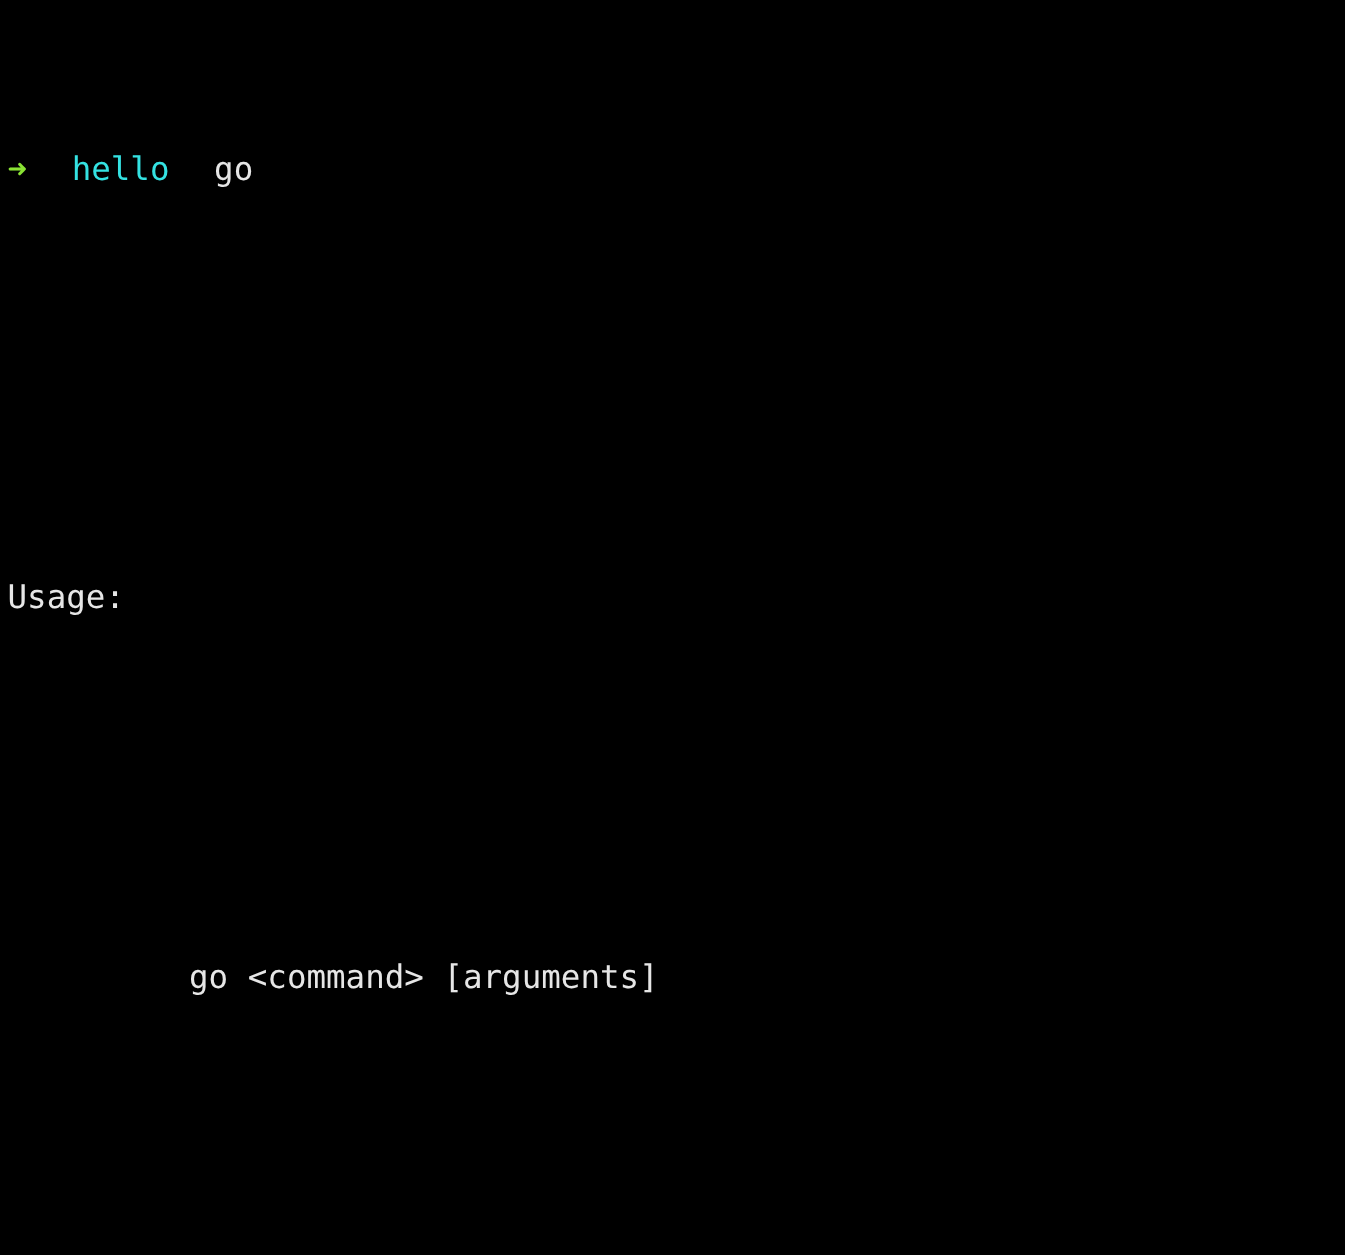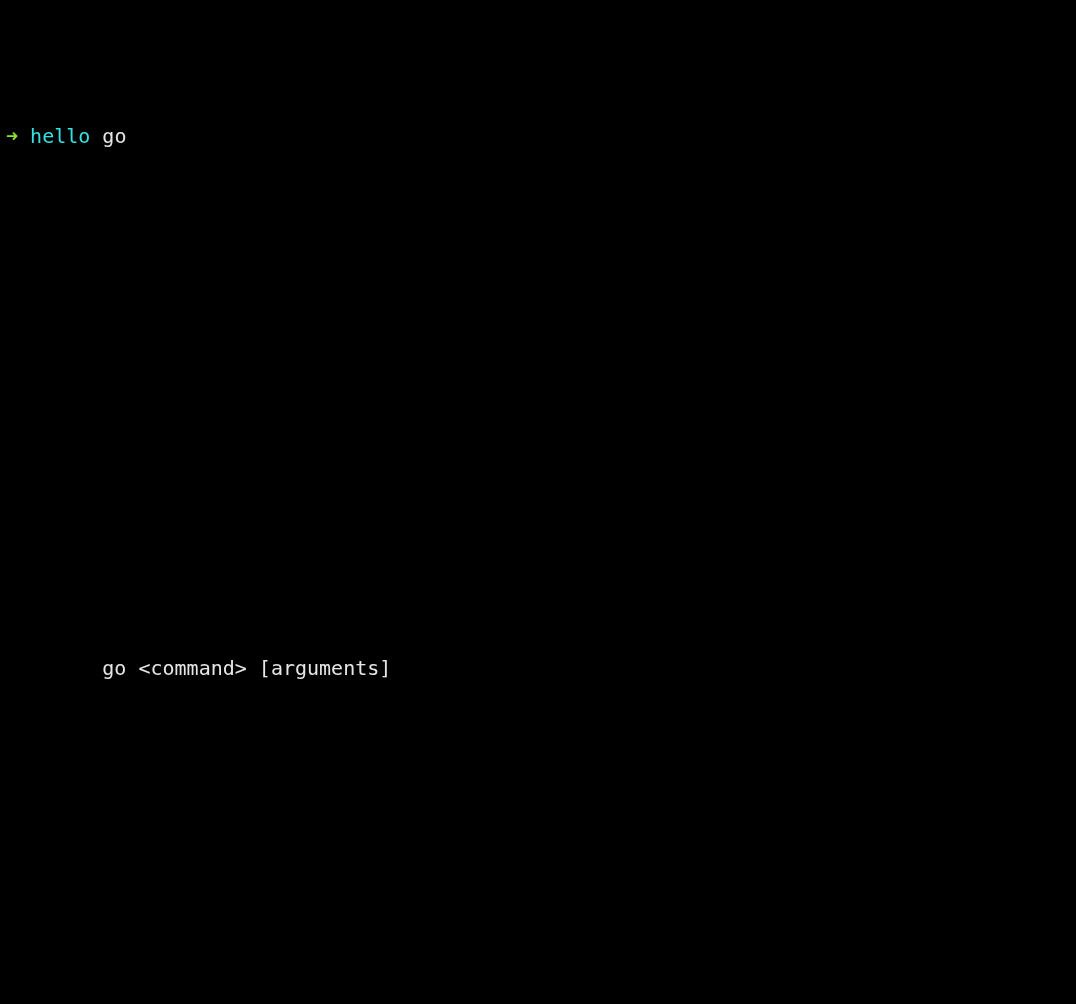--- a/index.html
+++ b/index.html
@@ -13,21 +13,21 @@
     height: 1004px;
     overflow: hidden;
     font-family: "DejaVu Sans Mono", "Liberation Mono", monospace;
   }
   #terminal {
     width: 1076px;
     height: 1004px;
     background: #000000;
     color: #e6e6e6;
     font-family: "DejaVu Sans Mono", "Liberation Mono", monospace;
-    font-size: 20px;
+    font-size: 26px;
     line-height: 38px;
     padding: 3px 0 0 6px;
     box-sizing: border-box;
     white-space: pre;
     overflow: hidden;
     letter-spacing: 0px;
   }
   .line {
     height: 38px;
     line-height: 38px;
@@ -42,36 +42,38 @@
     display: inline-block;
   }
   .prompt-host {
     color: #34e2e2;
   }
   .prompt-cmd {
     color: #e6e6e6;
   }
   .seg {
     white-space: pre;
+    margin-left: 20px;
   }
   .indent {
     display: inline-block;
     white-space: pre;
   }
 </style>
 </head>
 <body>
 
 <div id="terminal">
 
   <div class="line"><span class="prompt-arrow">➜</span><span class="seg"> </span><span class="prompt-host">hello</span><span class="seg"> </span><span class="prompt-cmd">go</span></div>
 
 
   <div class="line blank"> </div>
 
+  <div class="line">Usage:</div>
 
   <div class="line blank"> </div>
 
   <div class="line"><span class="indent">	</span><span class="seg">go &lt;command&gt; [arguments]</span></div>
 
   
 
   
 
   

